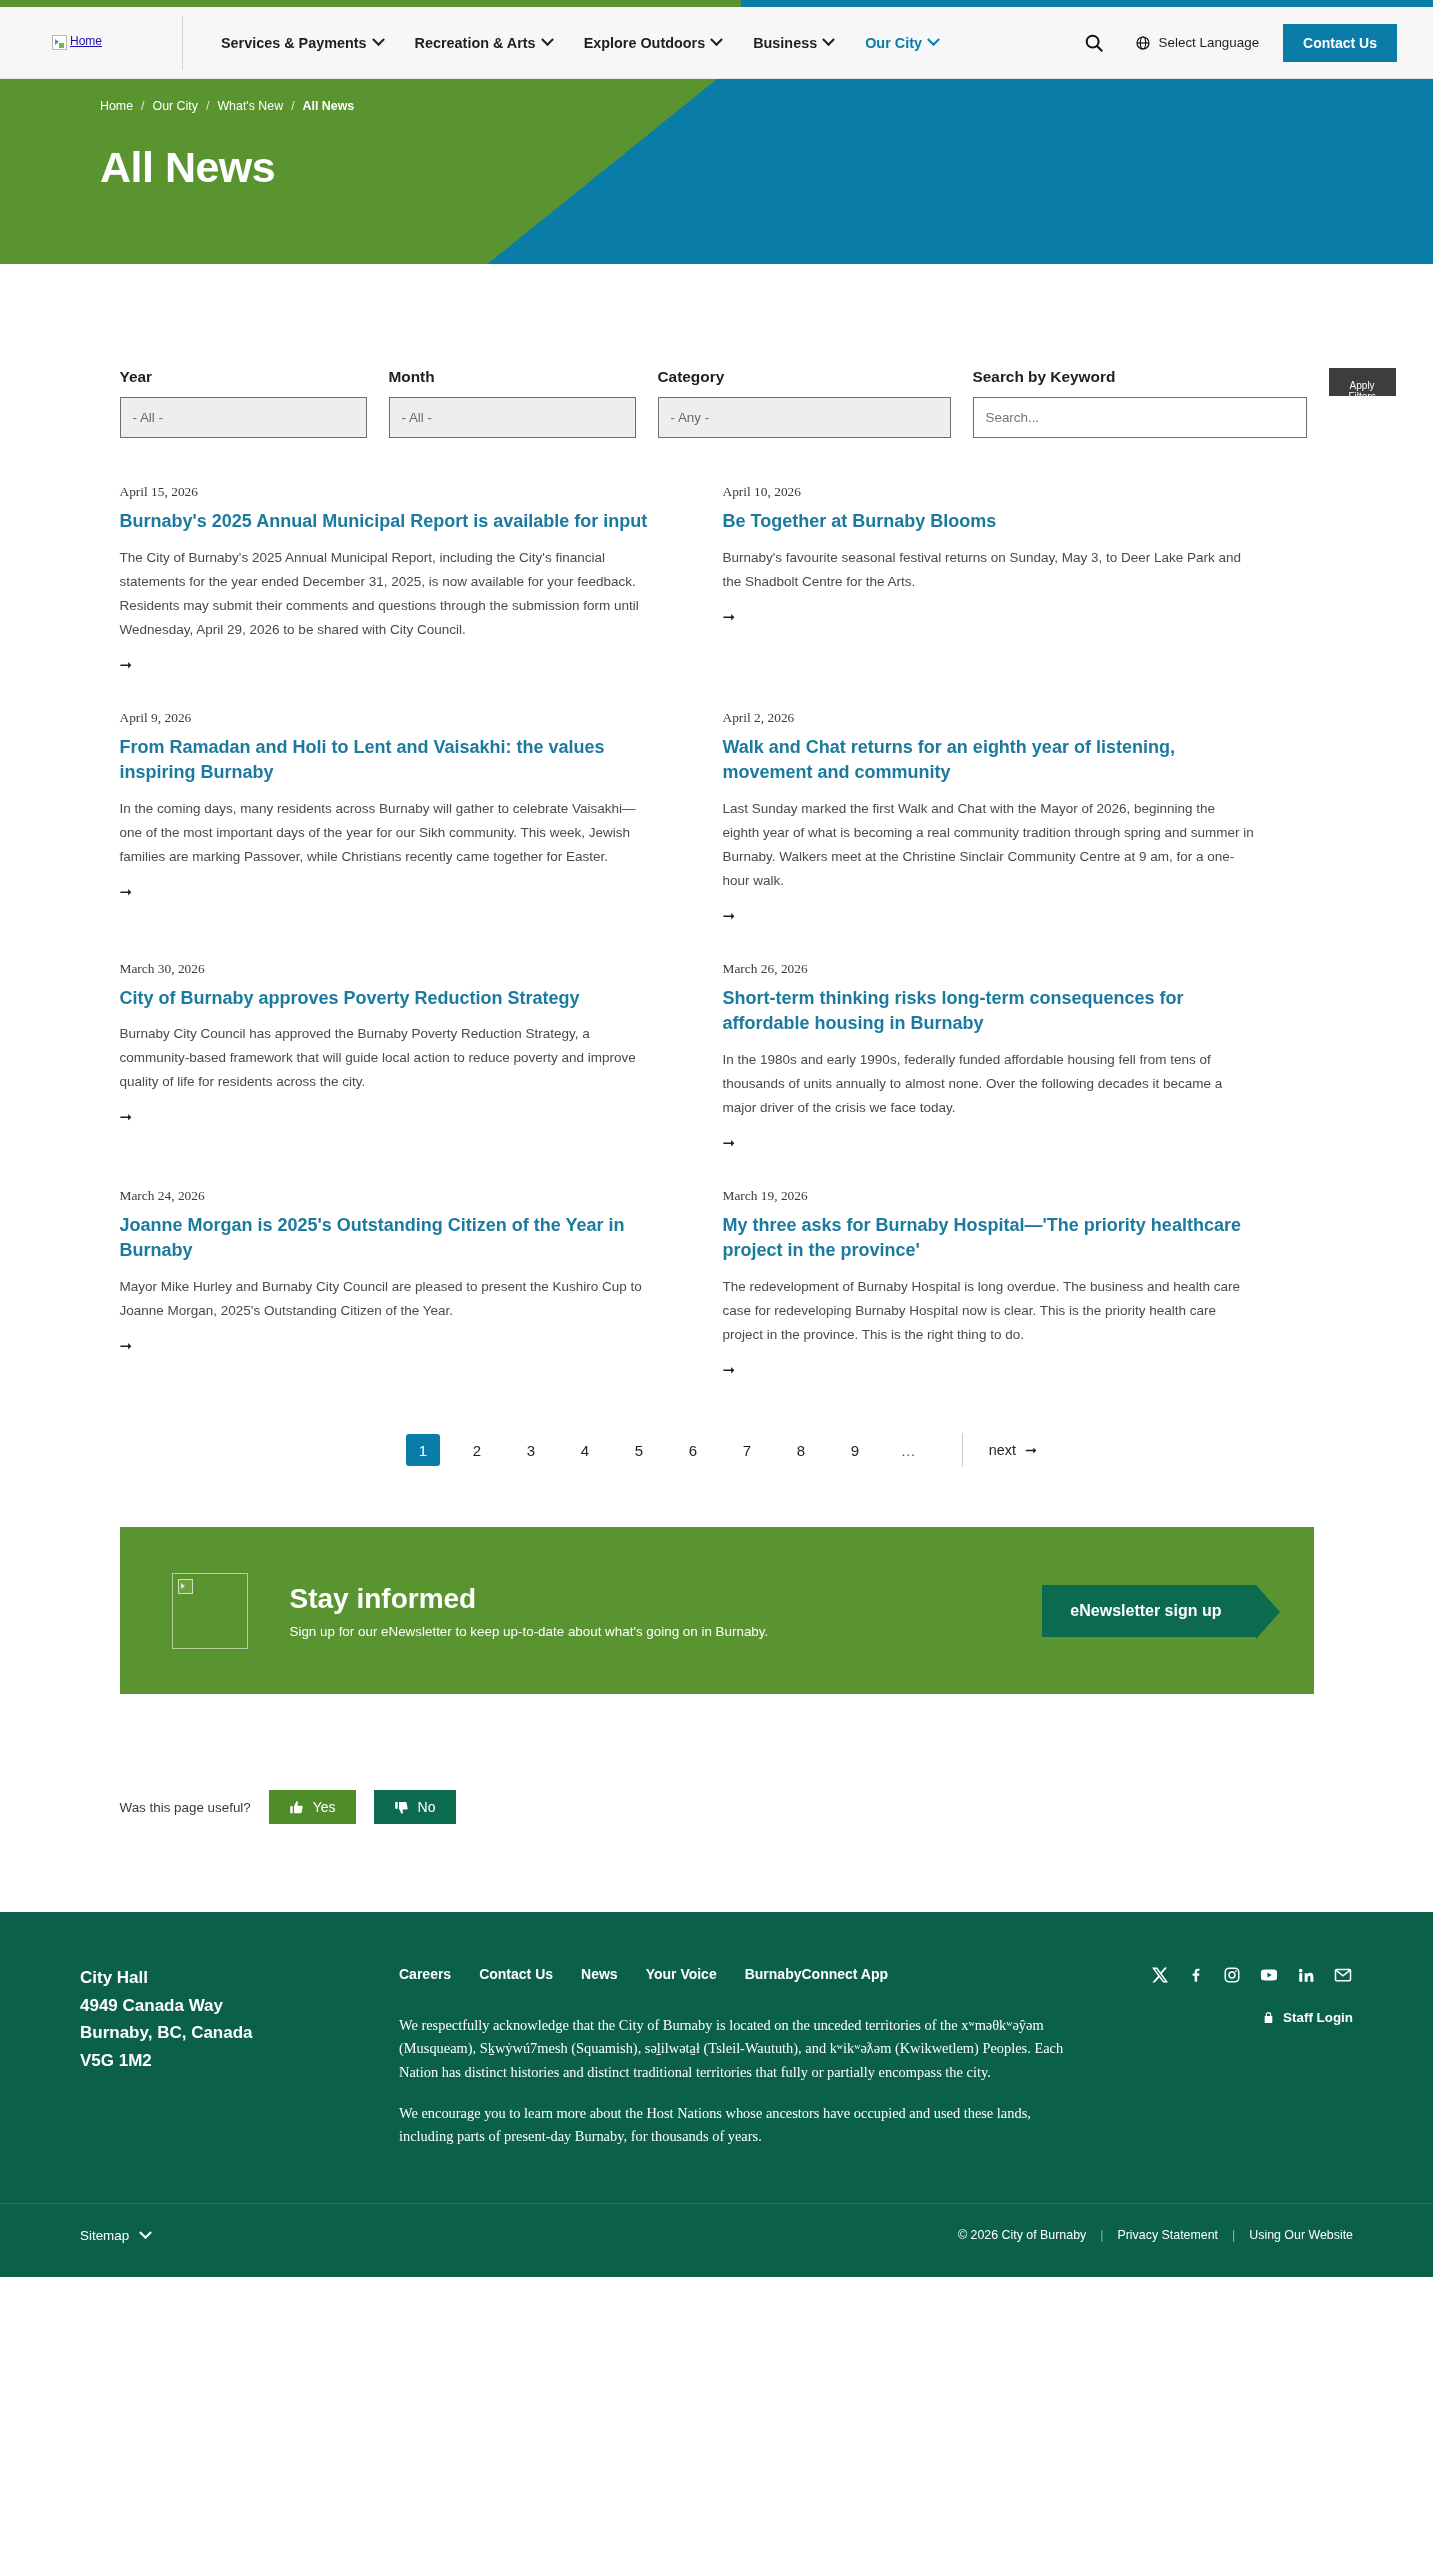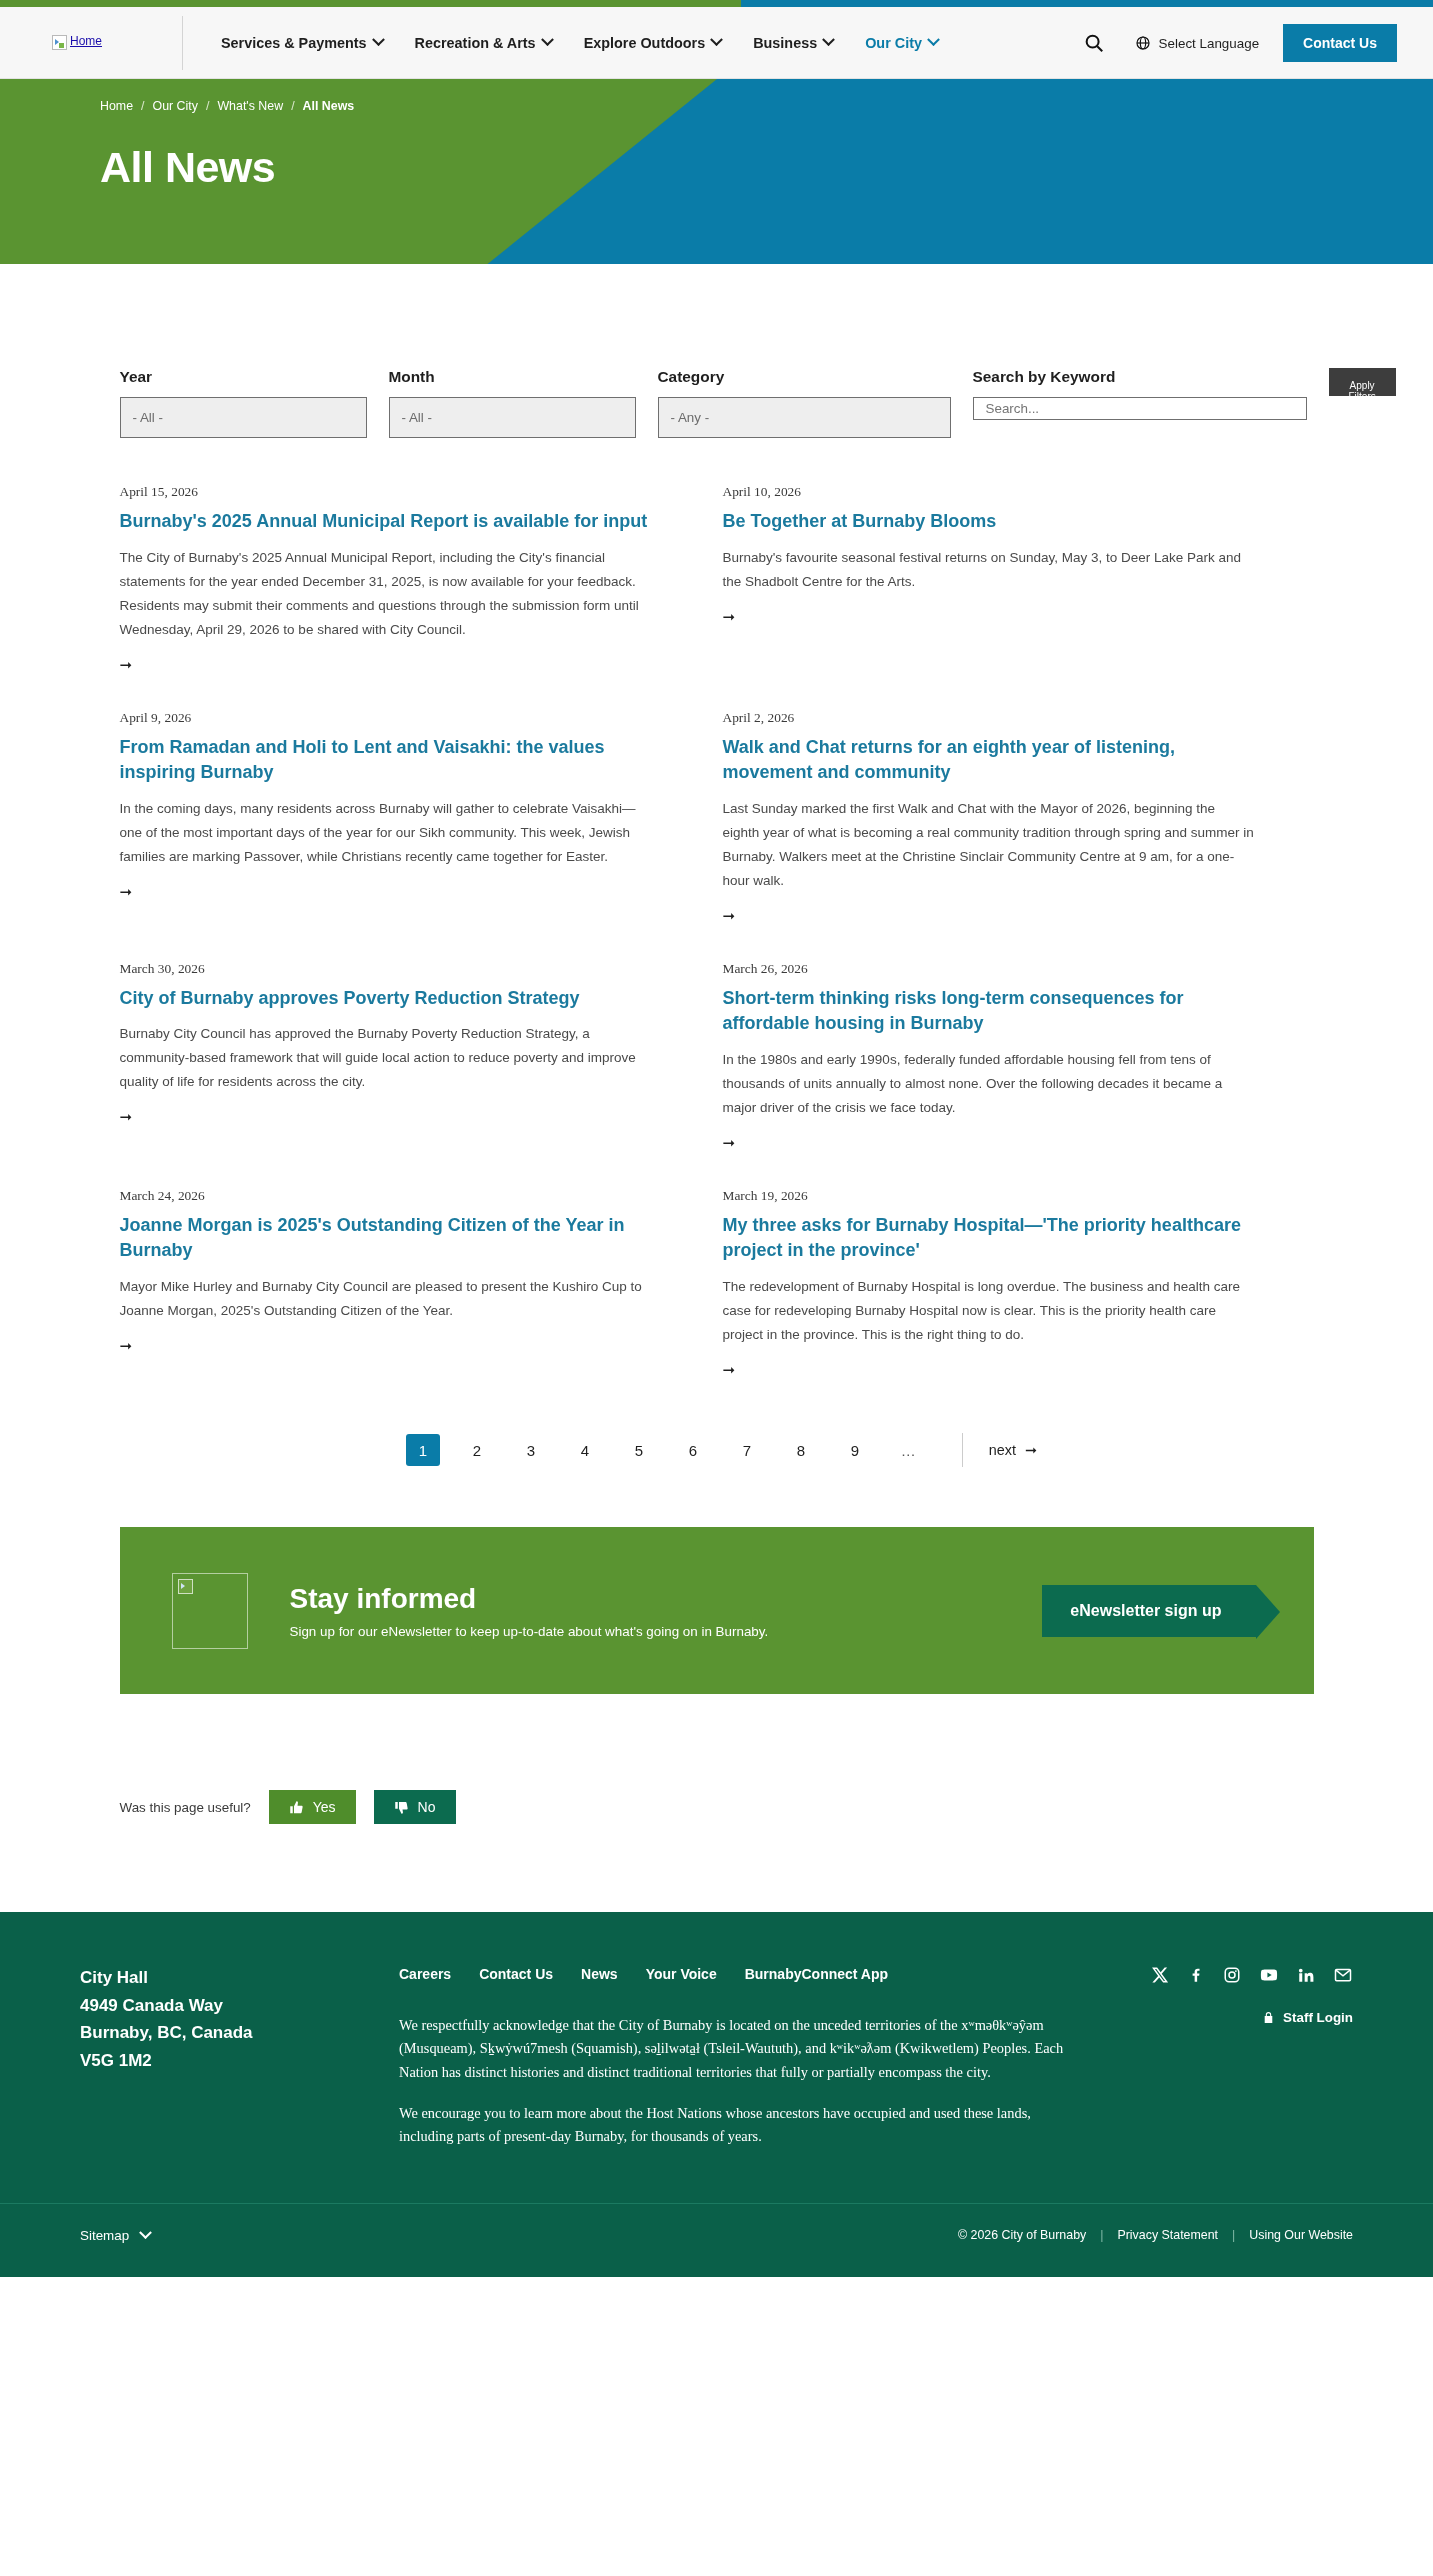--- a/index.html
+++ b/index.html
@@ -81,21 +81,21 @@
     transform: rotate(45deg) translate(-2px,-2px);
   }
   .header-right {
     margin-left: auto; display: flex; align-items: center; gap: 24px;
   }
   .search-btn {
     width: 34px; height: 34px; display: flex; align-items: center; justify-content: center;
     cursor: pointer;
   }
   .lang {
-    display: flex; align-items: flex-end; gap: 8px;
+    display: flex; align-items: center; gap: 8px;
     font-size: 13.4px; color: #1f1f1f; cursor: pointer; white-space: nowrap;
   }
   .contact-btn {
     background: #0a7ca8; color: #fff; font-size: 14px; font-weight: 700;
     padding: 11px 20px; border: none; cursor: pointer; white-space: nowrap;
   }
 
   
   .hero {
     position: relative; height: 185px; background: #0a7ca8; overflow: hidden;
@@ -127,21 +127,21 @@
   .fgroup { display: flex; flex-direction: column; }
   .flabel { font-size: 15.4px; font-weight: 700; color: #1f1f1f; margin-bottom: 11px; }
   .fselect {
     width: 247px; height: 41px; background: #eeeeee;
     border: 1px solid #6f6f6f; font-size: 13.4px; color: #6c6c6c;
     padding: 0 12px; display: flex; align-items: center;
     font-family: "Liberation Sans", sans-serif;
   }
   .fselect.w2 { width: 293px; }
   .fsearch {
-    width: 334px; height: 23px; background: #ffffff;
+    width: 334px; height: 41px; background: #ffffff;
     border: 1px solid #6f6f6f; font-size: 13.4px; color: #6c6c6c;
     padding: 0 12px; font-family: "Liberation Sans", sans-serif;
   }
   .apply-btn {
     height: 28px; background: #3d3d3d; color: #fff; border: none;
     font-size: 10px; padding: 12px 20px; cursor: pointer;
     font-family: "Liberation Sans", sans-serif;
   }
 
   

